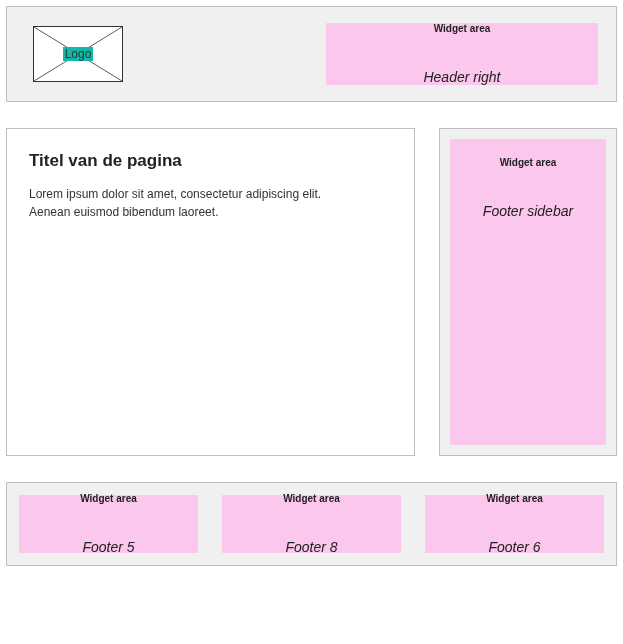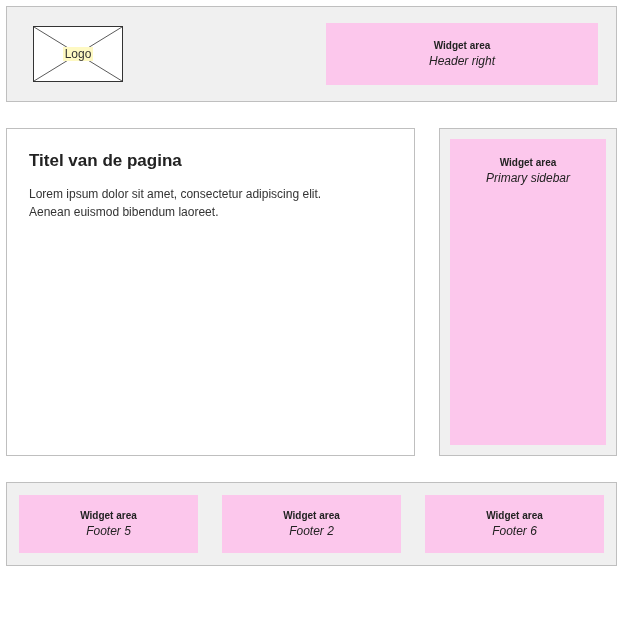--- a/index.html
+++ b/index.html
@@ -32,32 +32,32 @@
     margin-top: 3px;
     margin-left: 8px;
   }
   .logo svg {
     position: absolute;
     inset: 0;
     width: 100%;
     height: 100%;
     pointer-events: none;
   }
-  .logo-text { position: relative; z-index: 1; background: #fef9c3; padding: 0 2px; }
+  .logo-text { position: relative; z-index: 1; background: #14b8a6; padding: 0 2px; }
   .widget {
     background: #fcc7ec;
     text-align: center;
     display: flex;
     flex-direction: column;
     align-items: center;
     justify-content: center;
     color: #222;
   }
   .widget-title { font-weight: bold; font-size: 10px; margin-bottom: 3px; }
-  .widget-sub { font-style: italic; font-size: 12px; }
+  .widget-sub { font-style: italic; font-size: 14px; margin-top: 32px; }
   .header .widget {
     width: 272px;
     height: 62px;
   }
   .middle {
     display: flex;
     gap: 24px;
     margin-top: 26px;
   }
   .content {
@@ -123,31 +123,31 @@
 </div>
 
 <div class="middle">
   <div class="content">
     <h2>Titel van de pagina</h2>
     <p>Lorem ipsum dolor sit amet, consectetur adipiscing elit. Aenean euismod bibendum laoreet.</p>
   </div>
   <div class="sidebar">
     <div class="widget">
       <div class="widget-title">Widget area</div>
-      <div class="widget-sub">Primary sidebar</div>
+      <div class="widget-sub">Footer sidebar</div>
     </div>
   </div>
 </div>
 
 <div class="footer">
   <div class="widget">
     <div class="widget-title">Widget area</div>
     <div class="widget-sub">Footer 5</div>
   </div>
   <div class="widget">
     <div class="widget-title">Widget area</div>
-    <div class="widget-sub">Footer 2</div>
+    <div class="widget-sub">Footer 8</div>
   </div>
   <div class="widget">
     <div class="widget-title">Widget area</div>
     <div class="widget-sub">Footer 6</div>
   </div>
 </div>
 
 </body></html>

